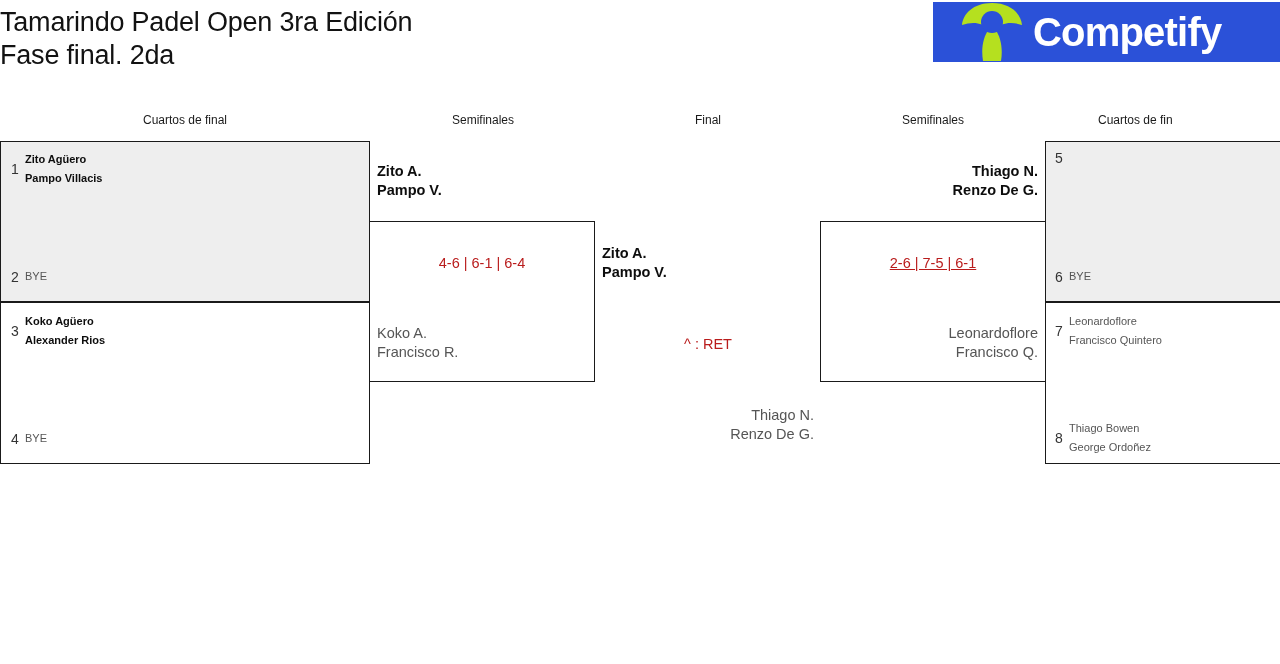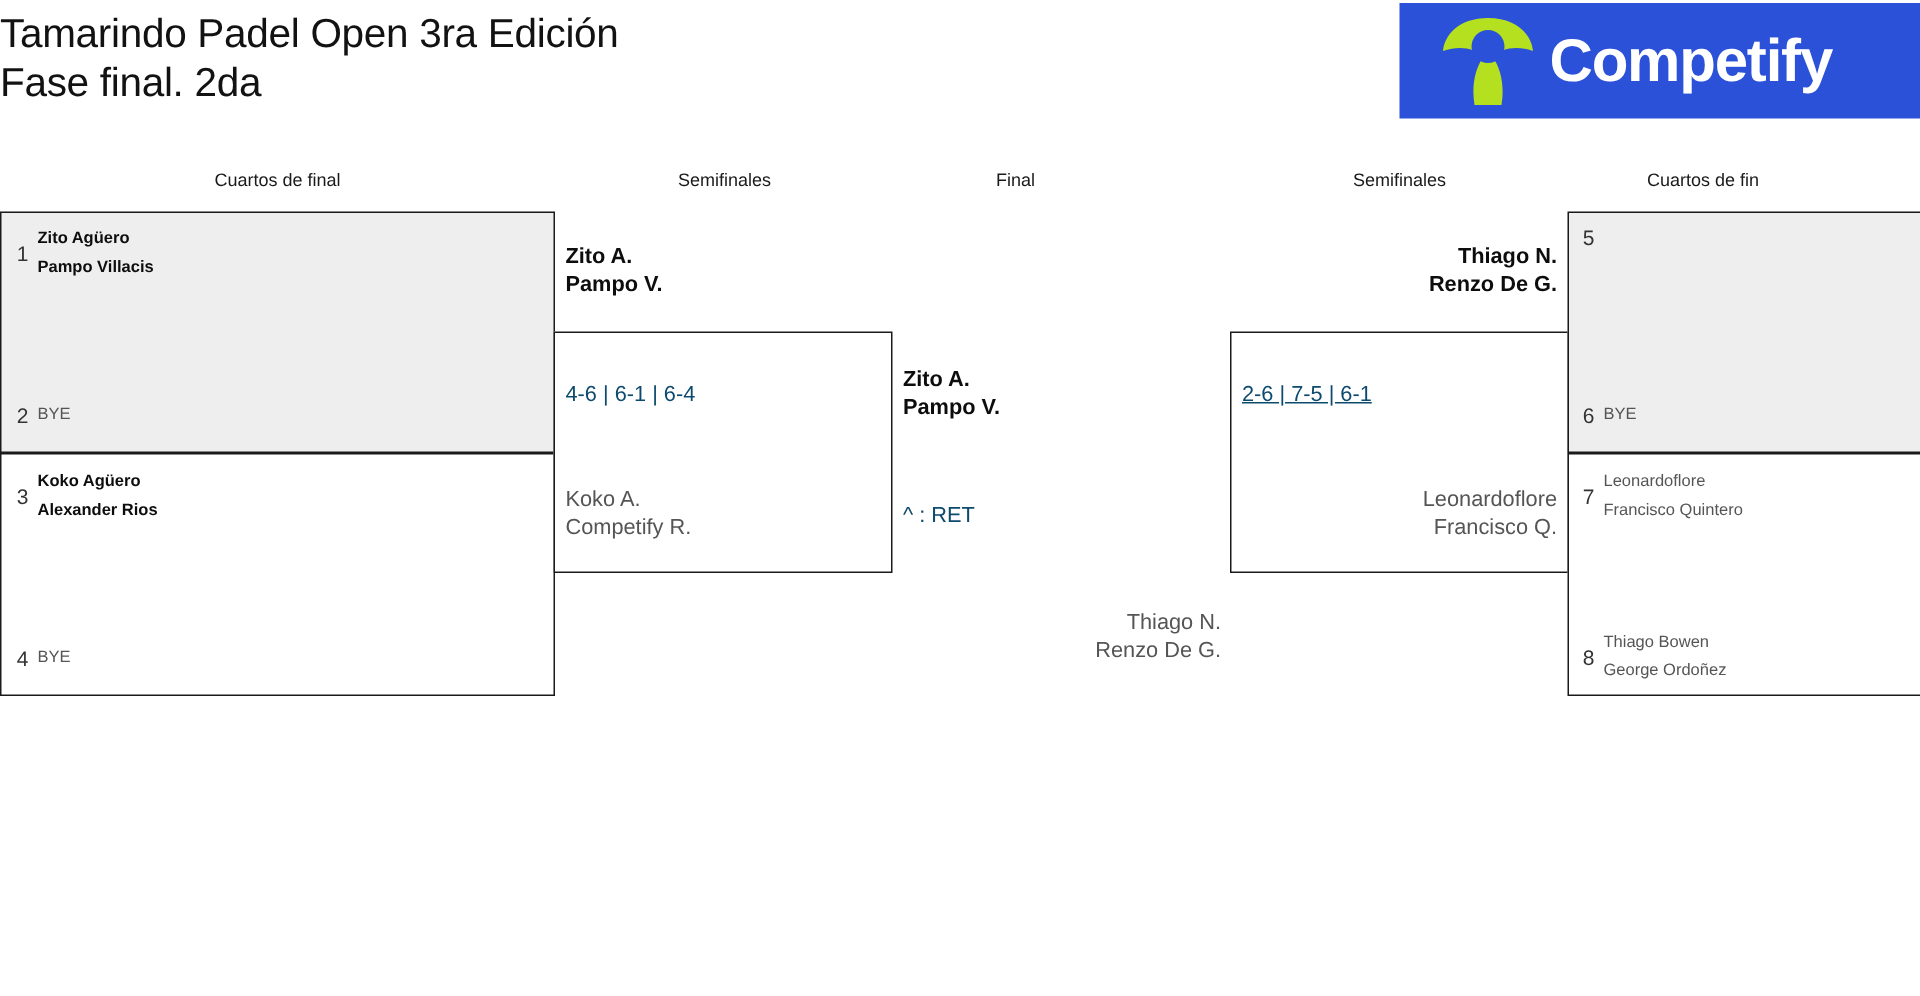--- a/index.html
+++ b/index.html
@@ -29,21 +29,21 @@
     color: #121212;
     letter-spacing: -0.2px;
     white-space: pre-line;
   }
 
   #brand-logo {
     position: absolute;
     left: 933px;
     top: 2px;
     width: 347px;
-    height: 77px;
+    height: 60px;
     background: #2b51d8;
     display: flex;
     align-items: center;
     overflow: hidden;
   }
   #brand-logo .logo-mark {
     width: 66px;
     height: 62px;
     margin-left: 26px;
     flex: 0 0 auto;
@@ -64,21 +64,21 @@
     top: 110px;
     font-size: 12px;
     line-height: 20px;
     font-weight: 400;
     color: #1a1a1a;
     text-align: center;
     white-space: nowrap;
   }
   #round-qf-left   { left:  60px; width: 250px; }
   #round-sf-left   { left: 358px; width: 250px; }
-  #round-final     { left: 552px; width: 250px; }
+  #round-final     { left: 583px; width: 250px; }
   #round-sf-right  { left: 808px; width: 250px; }
   #round-qf-right  { left: 1098px; width: 250px; text-align: left; }
 
   
   .match-box {
     position: absolute;
     border: 1px solid #1a1a1a;
     box-sizing: border-box;
     background: #ffffff;
   }
@@ -116,22 +116,22 @@
   }
   .name-block.winner { font-weight: 700; color: #0d0d0d; }
   .name-block.loser  { font-weight: 400; color: #555555; }
   .name-block.align-right { text-align: right; }
 
   
   .score {
     position: absolute;
     font-size: 14.5px;
     line-height: 19px;
-    color: #0c4a6e;
-    text-align: left;
+    color: #b91c1c;
+    text-align: center;
     white-space: nowrap;
   }
 </style>
 </head>
 <body>
 
 <div id="tournament-title">Tamarindo Padel Open 3ra Edición
 Fase final. 2da</div>
 
 <div id="brand-logo">
@@ -173,21 +173,21 @@
 </div>
 
 <div class="match-box" style="left:369px; top:221px; width:226px; height:161px;"></div>
 
 <div class="name-block winner" style="left:377px; top:162px; width:210px;">Zito A.
 Pampo V.</div>
 
 <div class="score" style="left:377px; top:254px; width:210px;">4-6 | 6-1 | 6-4</div>
 
 <div class="name-block loser" style="left:377px; top:324px; width:210px;">Koko A.
-Competify R.</div>
+Francisco R.</div>
 
 <div class="name-block winner" style="left:602px; top:244px; width:212px;">Zito A.
 Pampo V.</div>
 
 <div class="score" style="left:602px; top:335px; width:212px;">^ : RET</div>
 
 <div class="name-block loser align-right" style="left:602px; top:406px; width:212px;">Thiago N.
 Renzo De G.</div>
 
 <div class="match-box" style="left:820px; top:221px; width:226px; height:161px;"></div>

